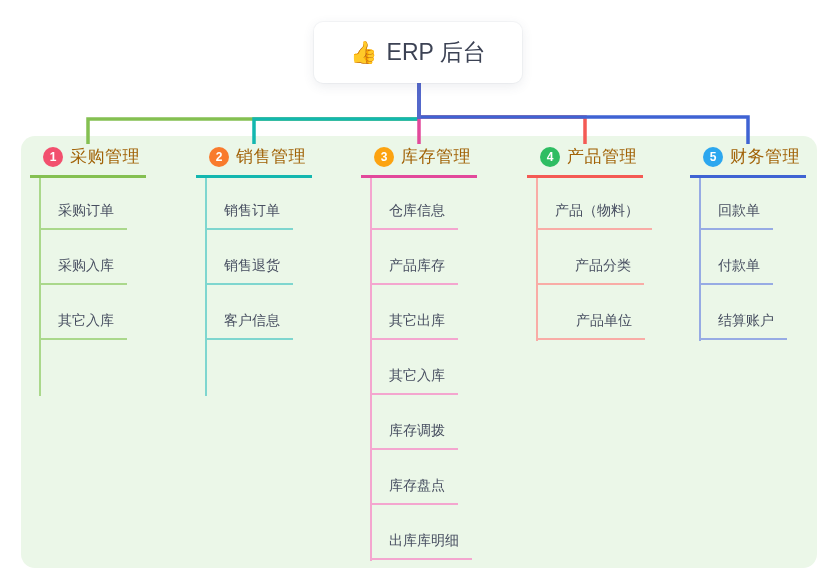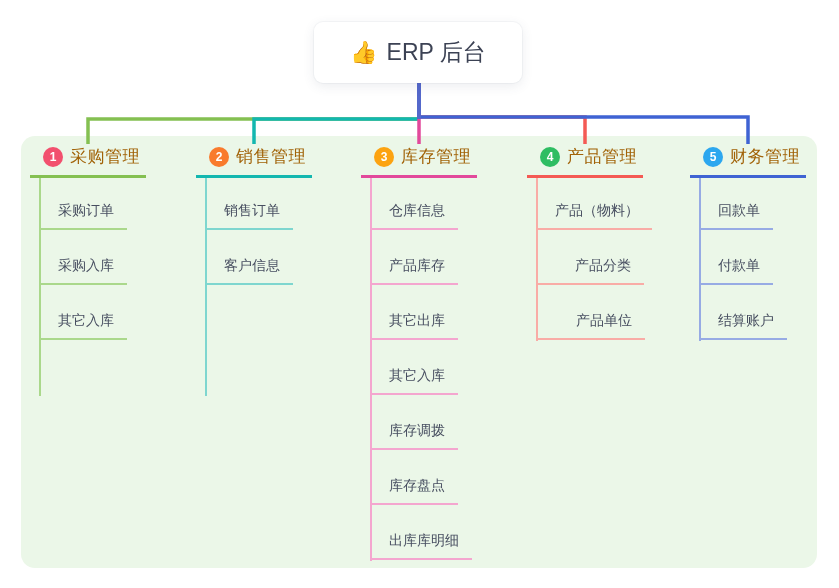--- a/index.html
+++ b/index.html
@@ -76,20 +76,23 @@
         <div class="branch-title" style="border-bottom-color: rgb(19, 183, 175);">
           <span class="badge" style="background: rgb(249, 123, 45);">2</span>
           <span class="branch-label">销售管理</span>
         </div>
         <div class="children">
           <div class="vline" style="background: rgb(126, 214, 207); height: 218px;"></div>
           <div class="child">
             <span class="child-label" style="border-bottom-color: rgb(126, 214, 207);">销售订单</span>
           </div>
           <div class="child">
+            <span class="child-label" style="border-bottom-color: rgb(126, 214, 207);">销售退货</span>
+          </div>
+          <div class="child">
             <span class="child-label" style="border-bottom-color: rgb(126, 214, 207);">客户信息</span>
           </div>
         </div>
       </div>
       <div class="branch" style="left: 361px;">
         <div class="branch-title" style="border-bottom-color: rgb(226, 73, 155);">
           <span class="badge" style="background: rgb(252, 163, 17);">3</span>
           <span class="branch-label">库存管理</span>
         </div>
         <div class="children">

